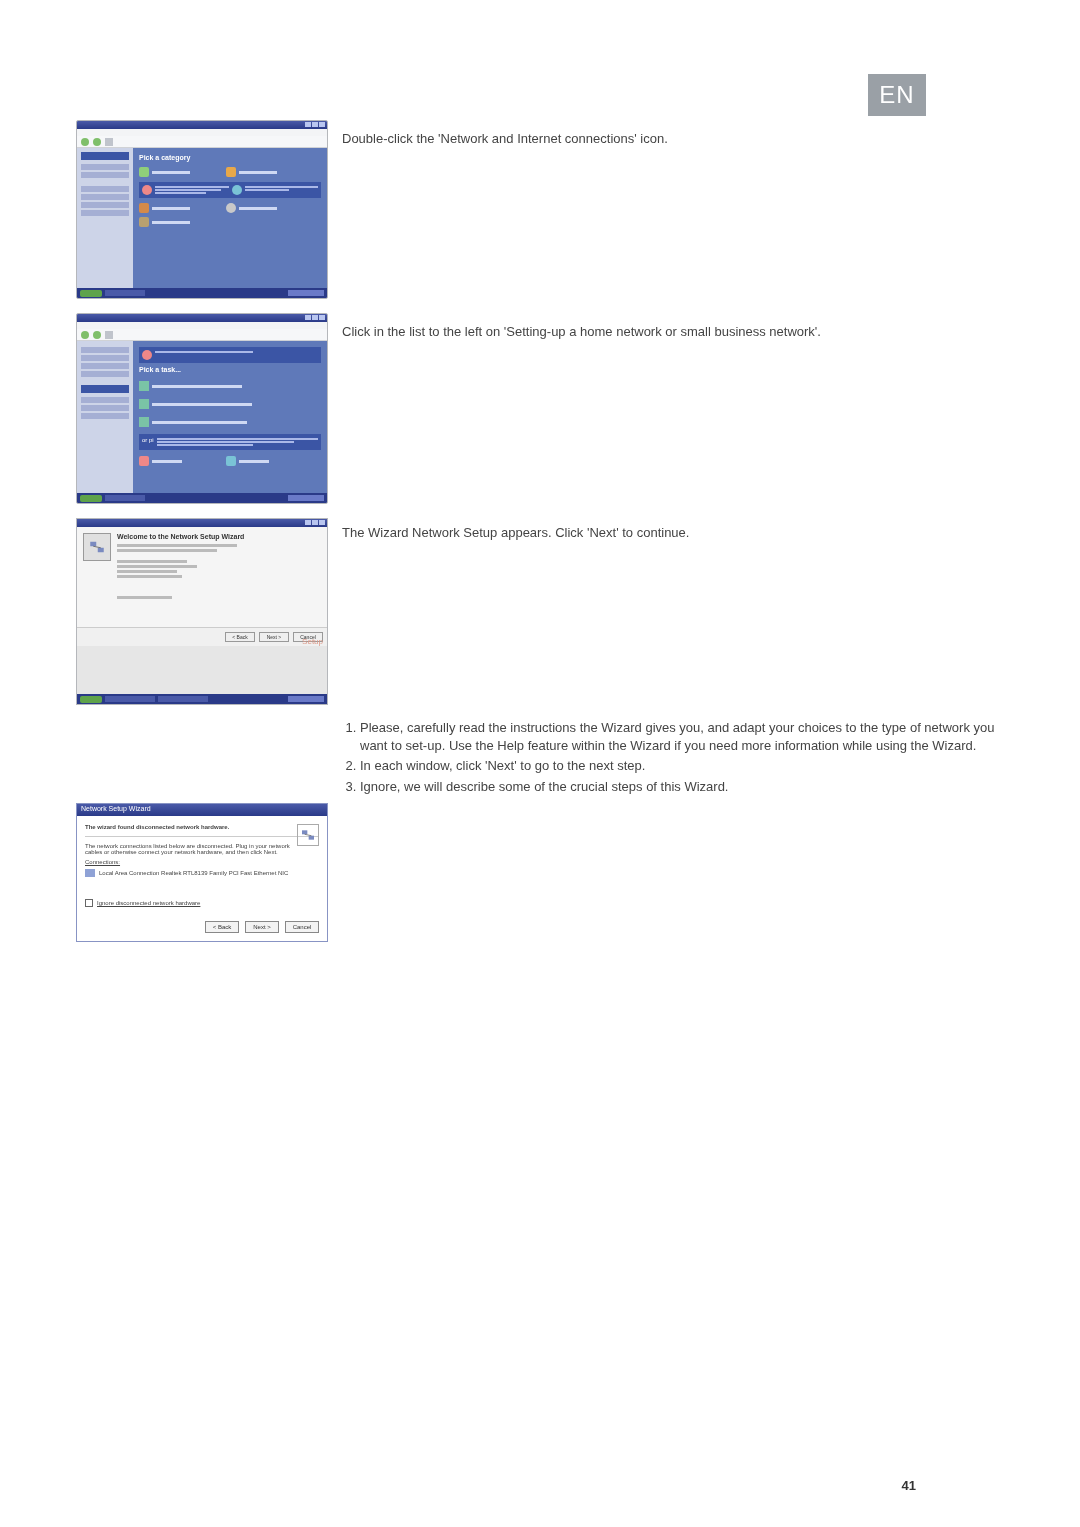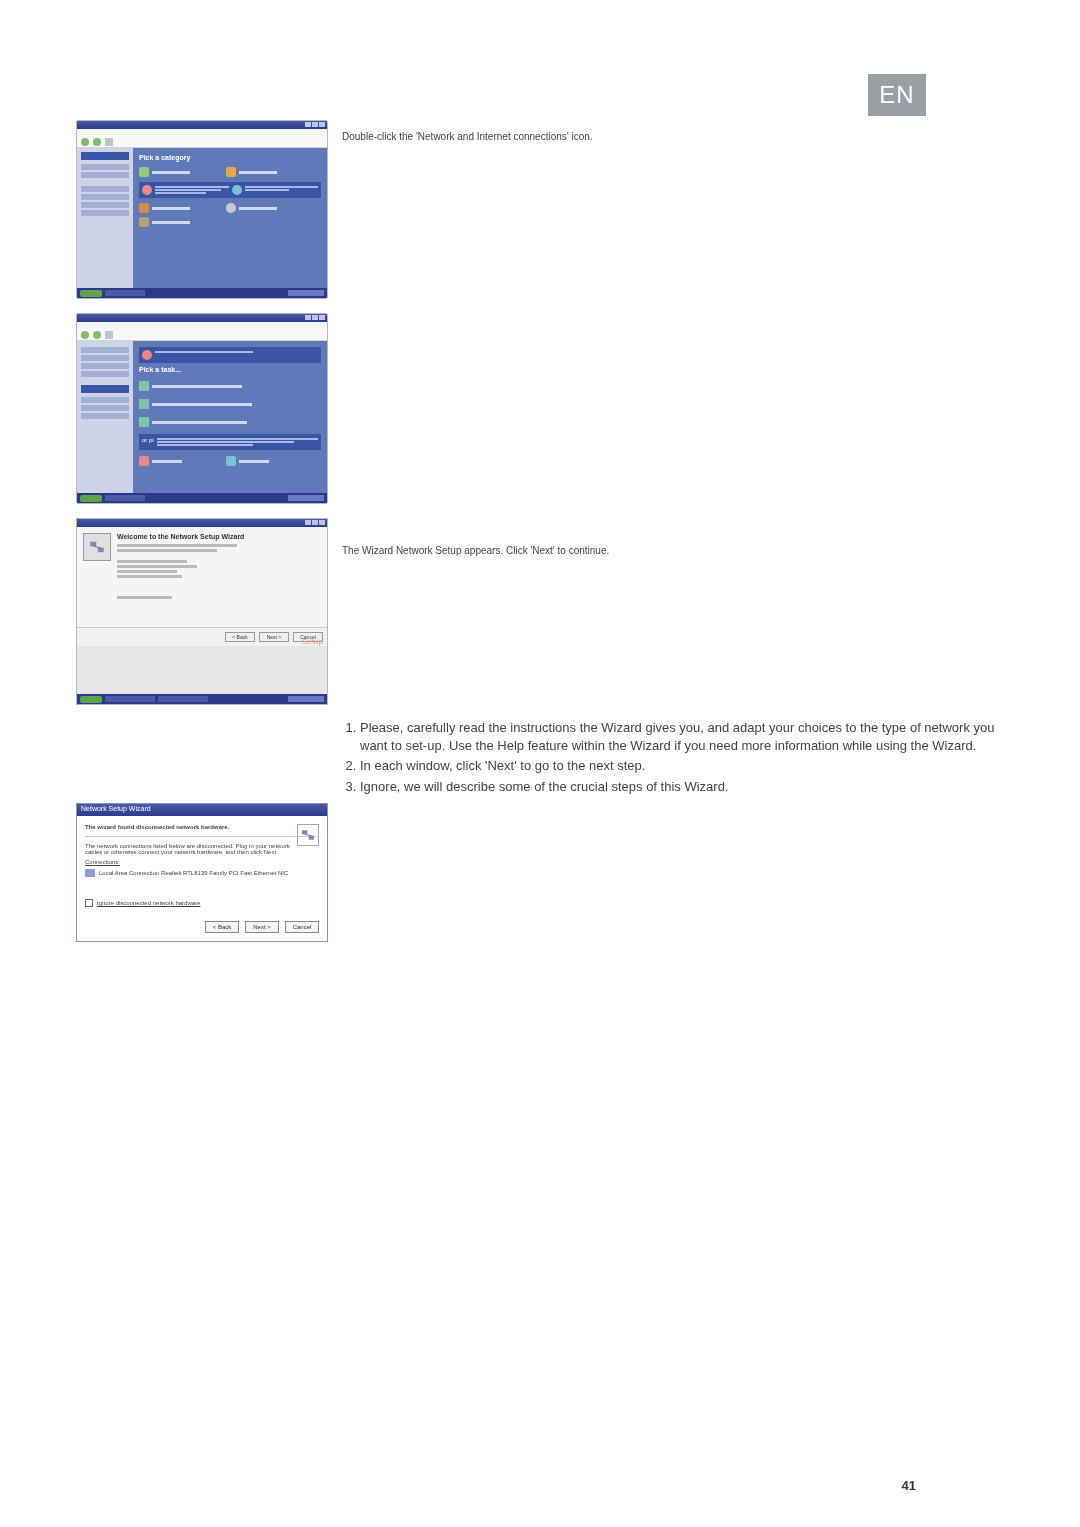--- a/index.html
+++ b/index.html
@@ -127,26 +127,26 @@
   .dlg .dbody .conn-item { display:flex; align-items:center; gap:4px; margin: 4px 0; }
   .dlg .dbody .conn-item .ci { width: 10px; height: 8px; background: #8fa2d6; }
   .dlg .dbody .cb-line { display:flex; align-items:center; gap:4px; margin-top: 22px; }
   .dlg .dbody .cb { width: 8px; height: 8px; border: 1px solid #666; }
   .dlg .dbtnbar { padding: 6px 8px 8px; display:flex; justify-content:flex-end; gap:6px; }
   .dlg .dbtnbar .db { width: 34px; height: 12px; border: 1px solid #888; background: #f3f3f3; font-size: 6px; display:flex; align-items:center; justify-content:center; }
 
   .textcol {
     flex: 1;
     min-width: 0;
-    font-size: 10px;
+    font-size: 13px;
     color: #444;
     line-height: 1.35;
   }
   .step1-text { padding-top: 10px; }
-  .step3-text { padding-top: 6px; margin-top: 20px; }
+  .step3-text { padding-top: 6px; }
   .bottomtext {
     margin-left: 266px;
     font-size: 13px;
     color: #444;
     line-height: 1.35;
   }
   .section-heading {
     font-weight: bold;
     color: #d98a2a;
     font-size: 13.5px;
@@ -323,20 +323,21 @@
               </div>
             </div>
           </div>
           <div class="taskbar">
               <div class="start"></div>
               <div class="task"></div>
               <div class="tray"></div>
             </div>
         </div>
       </div>
+      <div class="textcol step1-text">Click in the list to the left on 'Setting-up a home network or small business network'.</div>
     </div>
 
     <div class="row">
       <div class="shot">
         <div class="wiz">
           <div class="titlebar">
               <div class="ctr-btns">
                 <span></span>
                 <span></span>
                 <span></span>

